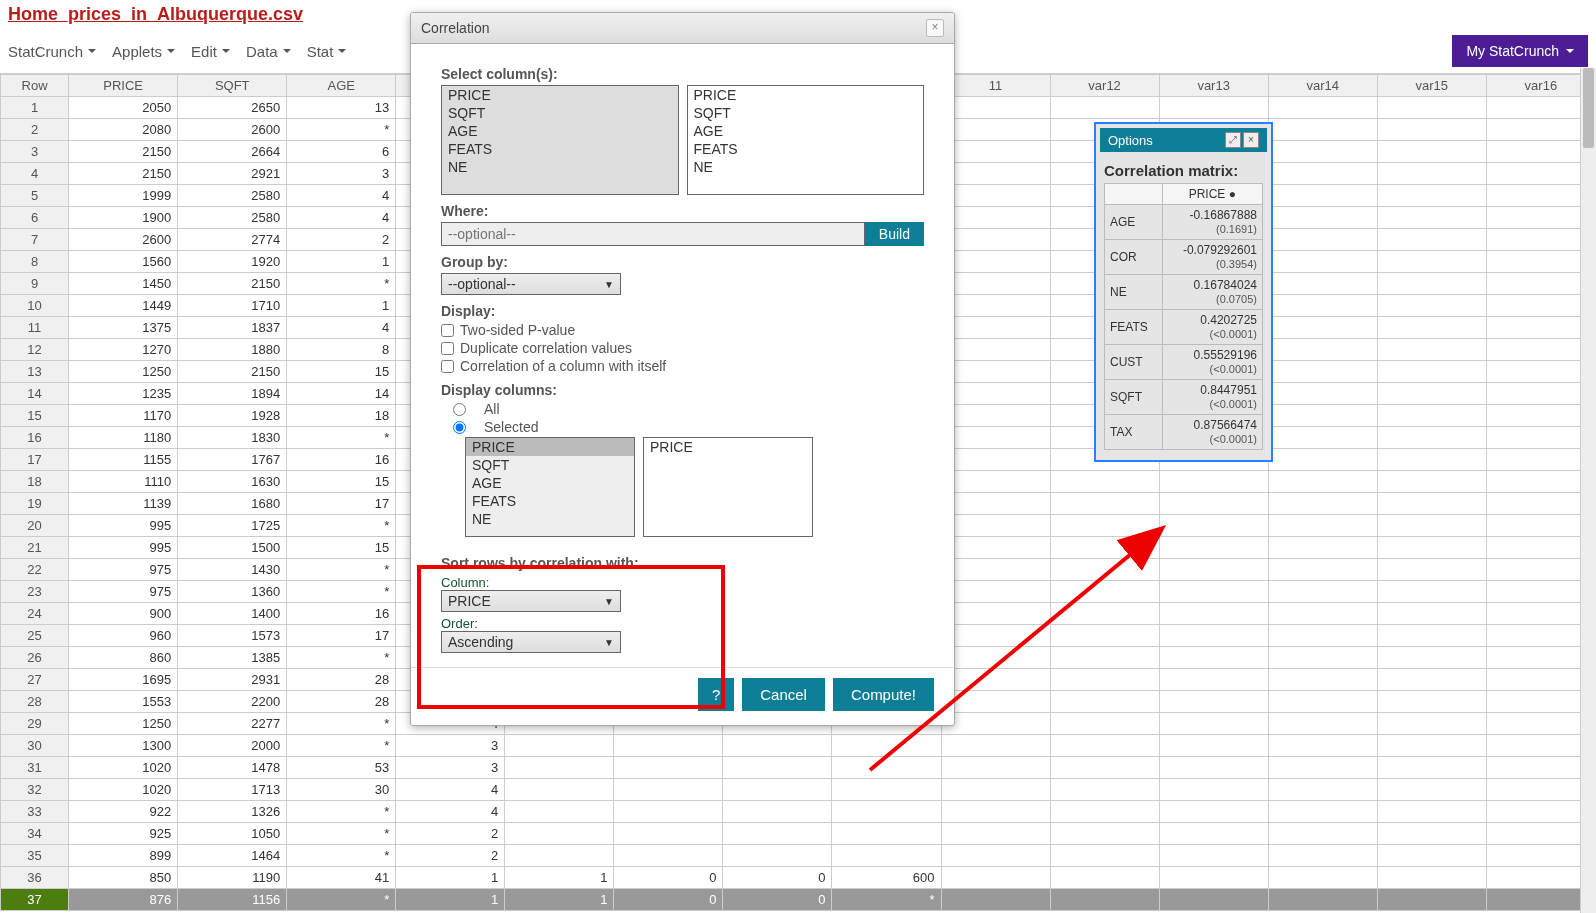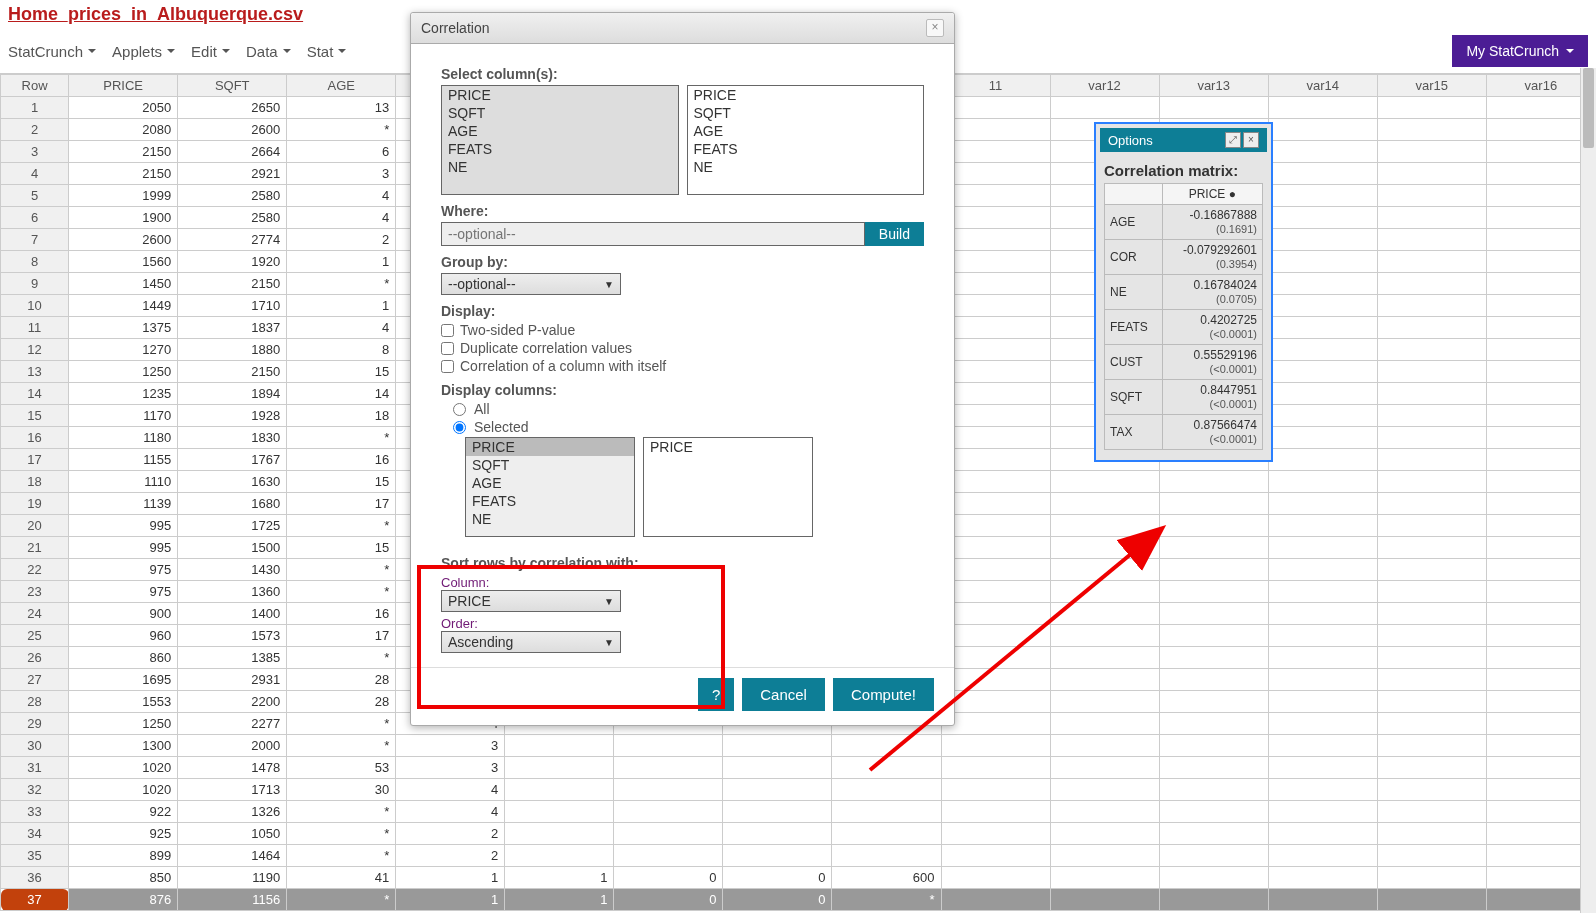--- a/index.html
+++ b/index.html
@@ -12,43 +12,43 @@
 .menubar .spacer { flex: 1; }
 .my-statcrunch { background: #4c1d95; color: #fff; padding: 8px 14px; font-size: 14px; cursor: pointer; border: none; display: flex; align-items: center; gap: 4px; }
 
 .sheet { position: relative; border-top: 1px solid #ccc; }
 table.data { border-collapse: collapse; width: 100%; table-layout: fixed; }
 table.data th, table.data td { border: 1px solid #ccc; padding: 3px 6px; height: 20px; font-size: 13px; }
 table.data th { background: #f0f0f0; color: #555; font-weight: normal; text-align: center; }
 table.data td.rownum { background: #f0f0f0; text-align: center; color: #555; width: 50px; }
 table.data td.val { text-align: right; }
 table.data tr.selected td { background: #999; color: #fff; }
-table.data tr.selected td.rownum { background: #c2410c; color:#fff;border-radius:6px;}
+table.data tr.selected td.rownum { background: #4d7c0f; color:#fff;}
 .colhead { width: 80px; }
 
 
 .dialog { position: absolute; left: 410px; top: 12px; width: 545px; background: #fff; border: 1px solid #aaa; border-radius: 3px; box-shadow: 0 2px 8px rgba(0,0,0,0.3); }
 .dialog-titlebar { background: linear-gradient(#f0f0f0,#ddd); border-bottom: 1px solid #aaa; padding: 6px 10px; display: flex; justify-content: space-between; align-items: center; border-radius: 3px 3px 0 0; }
 .dialog-title { color: #444; font-size: 14px; }
 .dialog-close { width: 18px; height: 18px; border: 1px solid #bbb; border-radius: 2px; text-align: center; line-height: 14px; font-size: 12px; color: #888; cursor: pointer; background: #f8f8f8; }
 .dialog-body { padding: 14px 30px; max-height: 680px; overflow-y: auto; }
 .dialog-body .label { color: #555; font-weight: bold; font-size: 14px; margin-top: 8px; margin-bottom: 3px; }
-.dialog-body .sub { font-size: 13px; color: #701a75; margin-top: 4px; }
+.dialog-body .sub { font-size: 13px; color: #14532d; margin-top: 4px; }
 .listbox { border: 1px solid #666; height: 110px; overflow-y: auto; font-size: 14px; background: #fff; }
 .listbox.sel { background: #ddd; }
 .listbox .item { padding: 1px 6px; }
 .listbox .item.hl { background: #bbb; }
 .twocol { display: flex; gap: 8px; }
 .twocol > div { flex: 1; }
 .where-row { display: flex; margin-top: 3px; }
 .where-input { flex: 1; border: 1px solid #666; background: #eee; padding: 3px 6px; color: #888; font-size: 14px; }
 .build-btn { background: #0d7e96; color: #fff; border: none; padding: 4px 14px; font-size: 14px; cursor: pointer; }
 .select-ctrl { border: 1px solid #666; background: linear-gradient(#eee,#ddd); padding: 2px 6px; font-size: 14px; width: 180px; display: flex; justify-content: space-between; align-items: center; cursor: pointer; }
 .chk-row { display: flex; align-items: center; gap: 6px; font-size: 14px; color: #555; margin: 2px 0; }
-.radio-row { display: flex; align-items: center; gap: 8px; font-size: 14px; color: #555; margin: 2px 0 2px 12px; }
+.radio-row { display: flex; align-items: center; gap: 18px; font-size: 14px; color: #555; margin: 2px 0 2px 12px; }
 .small-twocol { display: flex; gap: 8px; margin-left: 24px; }
 .small-twocol .listbox { height: 100px; width: 170px; }
 .dialog-footer { padding: 10px 20px 14px; display: flex; justify-content: flex-end; gap: 8px; border-top: 1px solid #ddd; }
 .dbtn { background: #0d7e96; color: #fff; border: none; padding: 8px 18px; font-size: 15px; cursor: pointer; }
 .dbtn.q { padding: 8px 14px; }
 
 .redbox { position: absolute; border: 4px solid #e00; pointer-events: none; }
 
 
 .options-panel { position: absolute; left: 1094px; top: 122px; width: 179px; border: 2px solid #2a7fff; background: #e5e5e5; }

